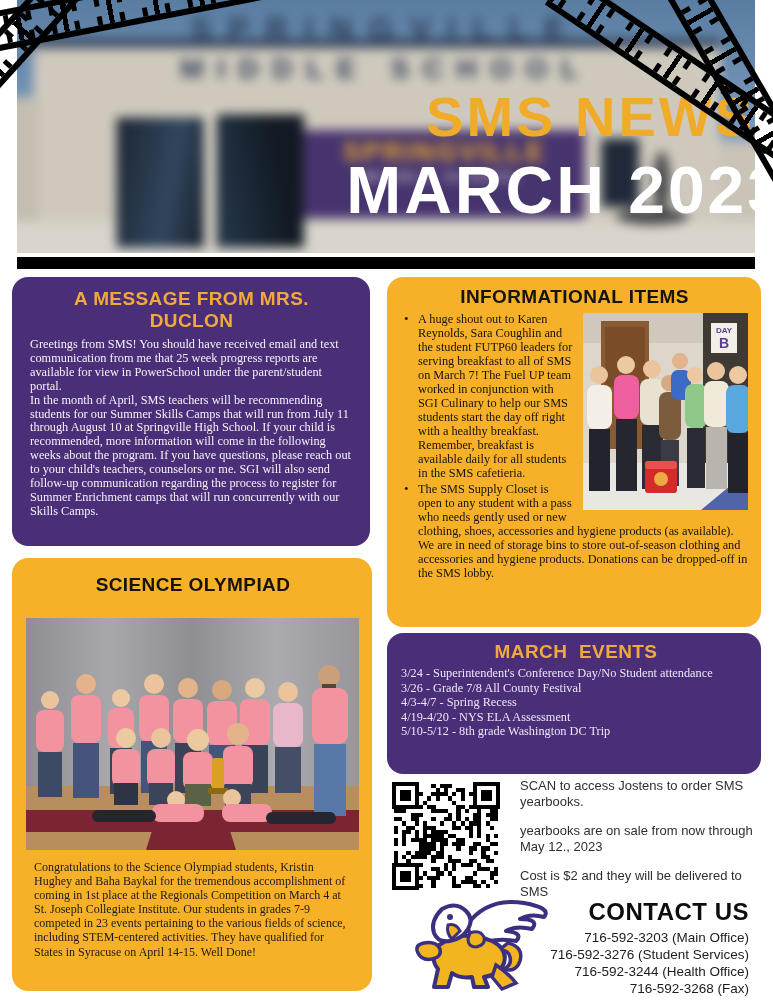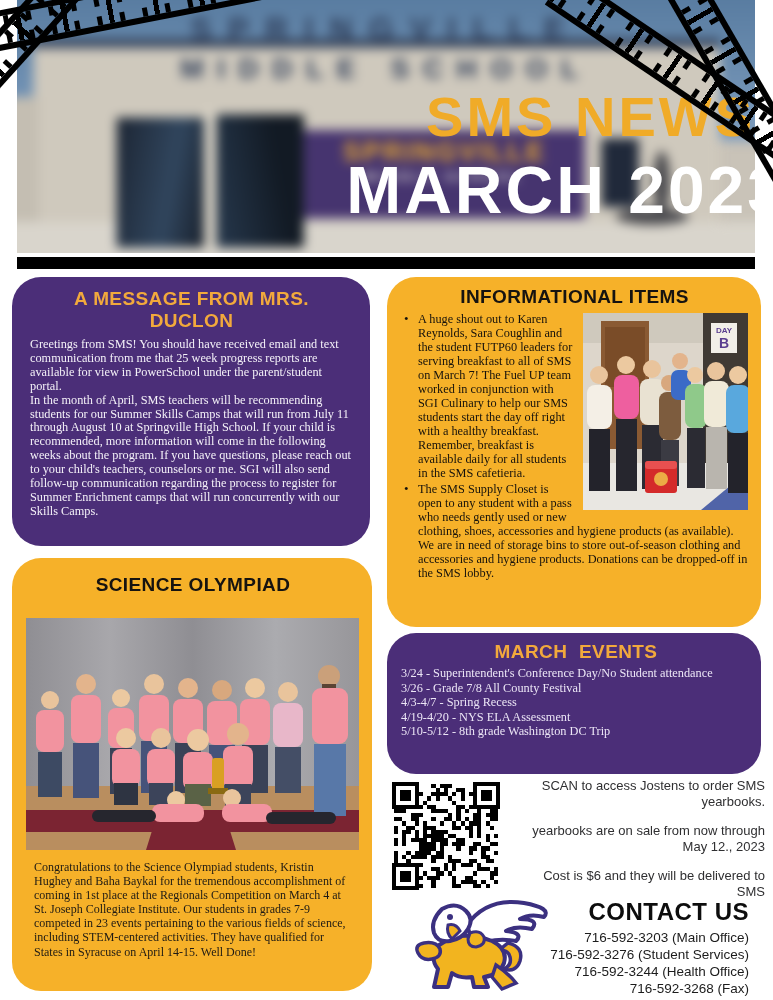--- a/index.html
+++ b/index.html
@@ -41,21 +41,21 @@
   .ruler::before { top:0; background-position:left top, 11px top; }
   .ruler::after { bottom:0; background-position:left bottom, 11px bottom; }
   .ruler-tl-a { left:-28px; top:16px; width:450px; transform:rotate(-11deg); }
   .ruler-tl-b { left:-70px; top:116px; width:260px; transform:rotate(-48deg); }
   .ruler-tr-a { left:556px; top:-32px; width:430px; transform:rotate(34deg); }
   .ruler-tr-b { left:676px; top:-46px; width:330px; transform:rotate(60deg); }
 
   .black-bar { position:absolute; left:17px; top:257px; width:738px; height:12px; background:#000; }
 
   
-  .box { position:absolute; border-radius:29px; }
+  .box { position:absolute; border-radius:16px; }
   .purple { background:#4b2e78; }
   .yellow { background:#f6b129; }
   .box h2 { text-align:center; font-size:19px; font-weight:800; letter-spacing:.4px; }
   .h-gold { color:#f2a93c; }
   .h-black { color:#161310; }
 
   .msg-box { left:12px; top:277px; width:358px; height:269px; padding:11px 17px 0 18px; }
   .msg-box h2 { margin-bottom:6px; }
   .msg-box p { color:#f4f1f8; font-family:"Liberation Serif", serif; font-size:12.3px; line-height:13.9px; }
 
@@ -78,21 +78,21 @@
 
   
   .yearbook-row { position:absolute; left:390px; top:778px; width:375px; height:118px; }
   .qr { position:absolute; left:0; top:2px; width:112px; height:112px; background:#fff; }
   .qr .cells { position:absolute; left:4px; top:4px; width:104px; height:104px; display:grid; grid-template-columns:repeat(25,1fr); grid-template-rows:repeat(25,1fr); }
   .qr .cells i { display:block; }
   .qr .cells i.on { background:#000; }
   .finder { position:absolute; width:27px; height:27px; border:4px solid #000; background:#fff; }
   .finder::after { content:""; position:absolute; left:4px; top:4px; width:11px; height:11px; background:#000; }
   .f-tl { left:2px; top:2px; } .f-tr { right:2px; top:2px; } .f-bl { left:2px; bottom:2px; }
-  .yearbook-text { position:absolute; left:130px; top:0; width:245px; color:#2f2f31; font-size:13px; line-height:15.5px;text-align:right; }
+  .yearbook-text { position:absolute; left:130px; top:0; width:245px; color:#2f2f31; font-size:13px; line-height:15.5px; }
   .yearbook-text p { margin-bottom:14px; }
 
   
   .contact-row { position:absolute; left:387px; top:893px; width:378px; height:105px; }
   .griffin { position:absolute; left:25px; top:2px; width:150px; height:100px; }
   .contact-text { position:absolute; right:16px; top:5px; width:230px; text-align:right; }
   .contact-text h2 { font-size:24px; font-weight:900; letter-spacing:.5px; color:#0d0d0d; margin-bottom:3px; }
   .contact-text div { font-size:13.5px; line-height:17px; color:#1c1c1c; }
 </style>
 </head>
@@ -909,21 +909,21 @@
           <i></i>
           <i></i>
         </div>
       <div class="finder f-tl"></div>
       <div class="finder f-tr"></div>
       <div class="finder f-bl"></div>
     </div>
     <div class="yearbook-text">
       <p>SCAN to access Jostens to order SMS yearbooks.</p>
       <p>yearbooks are on sale from now through  May 12., 2023</p>
-      <p>Cost is $6 and they will be delivered to SMS</p>
+      <p>Cost is $2 and they will be delivered to SMS</p>
     </div>
   </div>
 
   <div class="contact-row">
     <svg class="griffin" viewBox="0 0 150 100">
 
       <path d="M55 30 Q75 2 112 8 Q140 13 132 22 Q118 18 108 24 Q128 24 120 34 Q104 30 94 36 Q112 38 104 46 Q80 42 62 52 Z" fill="#ffffff" stroke="#3b3080" stroke-width="4" stroke-linejoin="round"></path>
 
       <path d="M96 48 Q112 52 108 66 Q104 78 92 74 Q100 70 98 62 Q96 54 86 56 Z" fill="#f2b41f" stroke="#3b3080" stroke-width="3.5"></path>
 

